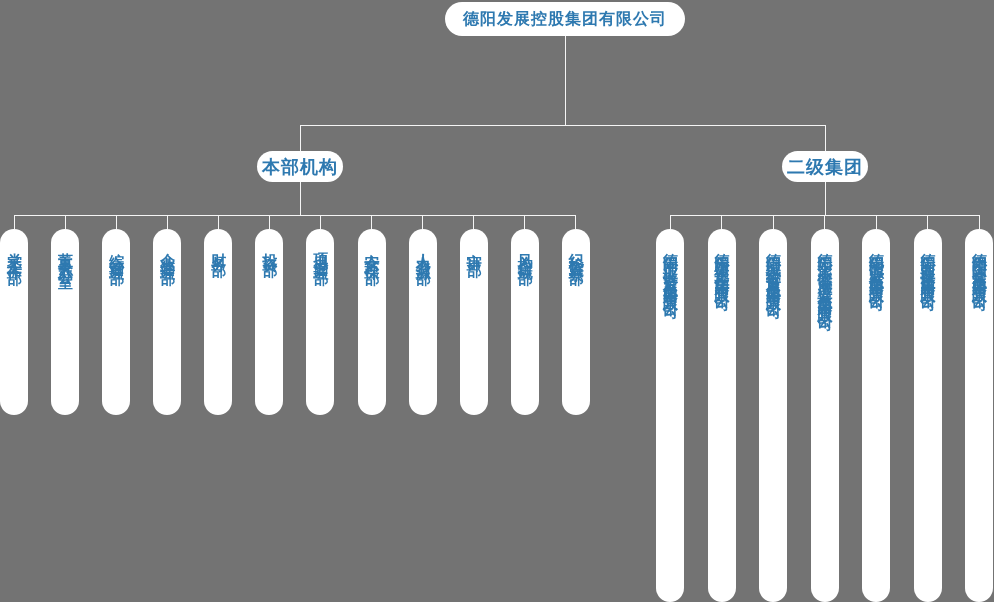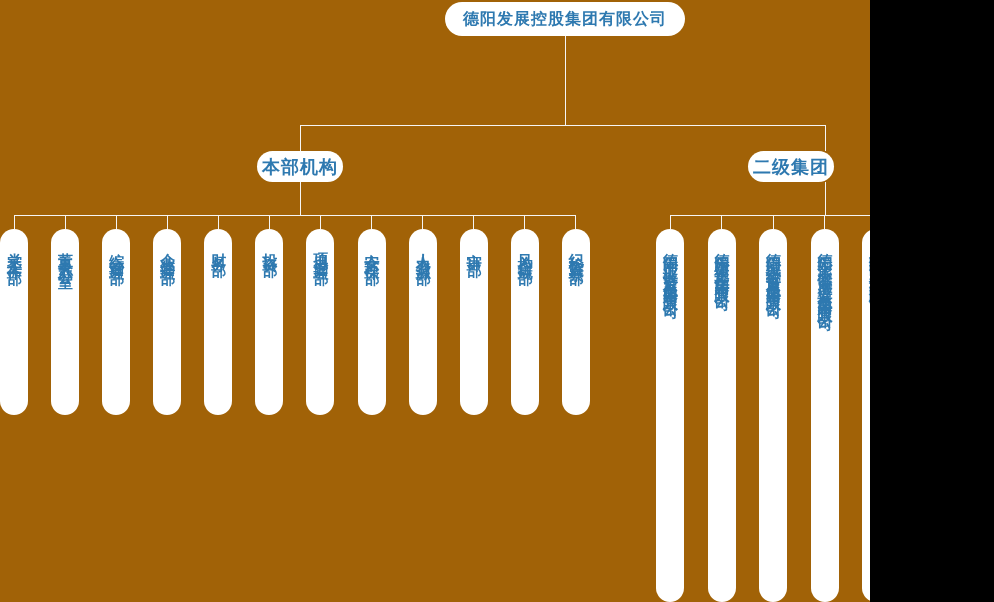--- a/index.html
+++ b/index.html
@@ -3,23 +3,23 @@
 <meta charset="utf-8">
 <style>
   html, body {
     margin: 0;
     padding: 0;
     background: #000;
     font-family: "DejaVu Sans", "Liberation Sans", sans-serif;
   }
   .canvas {
     position: relative;
-    width: 870px;
+    width: 994px;
     height: 602px;
-    background: #a16207;
+    background: #737373;
     overflow: hidden;
   }
   .line {
     position: absolute;
     background: #f5f5f5;
   }
   .line.v { width: 1px; }
   .line.h { height: 1px; }
 
   .pill {
@@ -39,21 +39,21 @@
     font-size: 16px;
     letter-spacing: 1px;
   }
   .pill.cat {
     top: 151px;
     width: 86px; height: 31px;
     font-size: 18px;
     letter-spacing: 1px;
   }
   .pill.cat.left  { left: 257px; }
-  .pill.cat.right { left: 748px; font-family: Liberation Mono, monospace; }
+  .pill.cat.right { left: 782px; font-family: Liberation Mono, monospace; }
 
   .dept-row {
     position: absolute;
     display: flex;
     justify-content: space-between;
   }
   .dept-row.left  { left: 0;    top: 215px; width: 590px; }
   .dept-row.right { left: 656px; top: 215px; width: 337px; }
 
   .dept {

